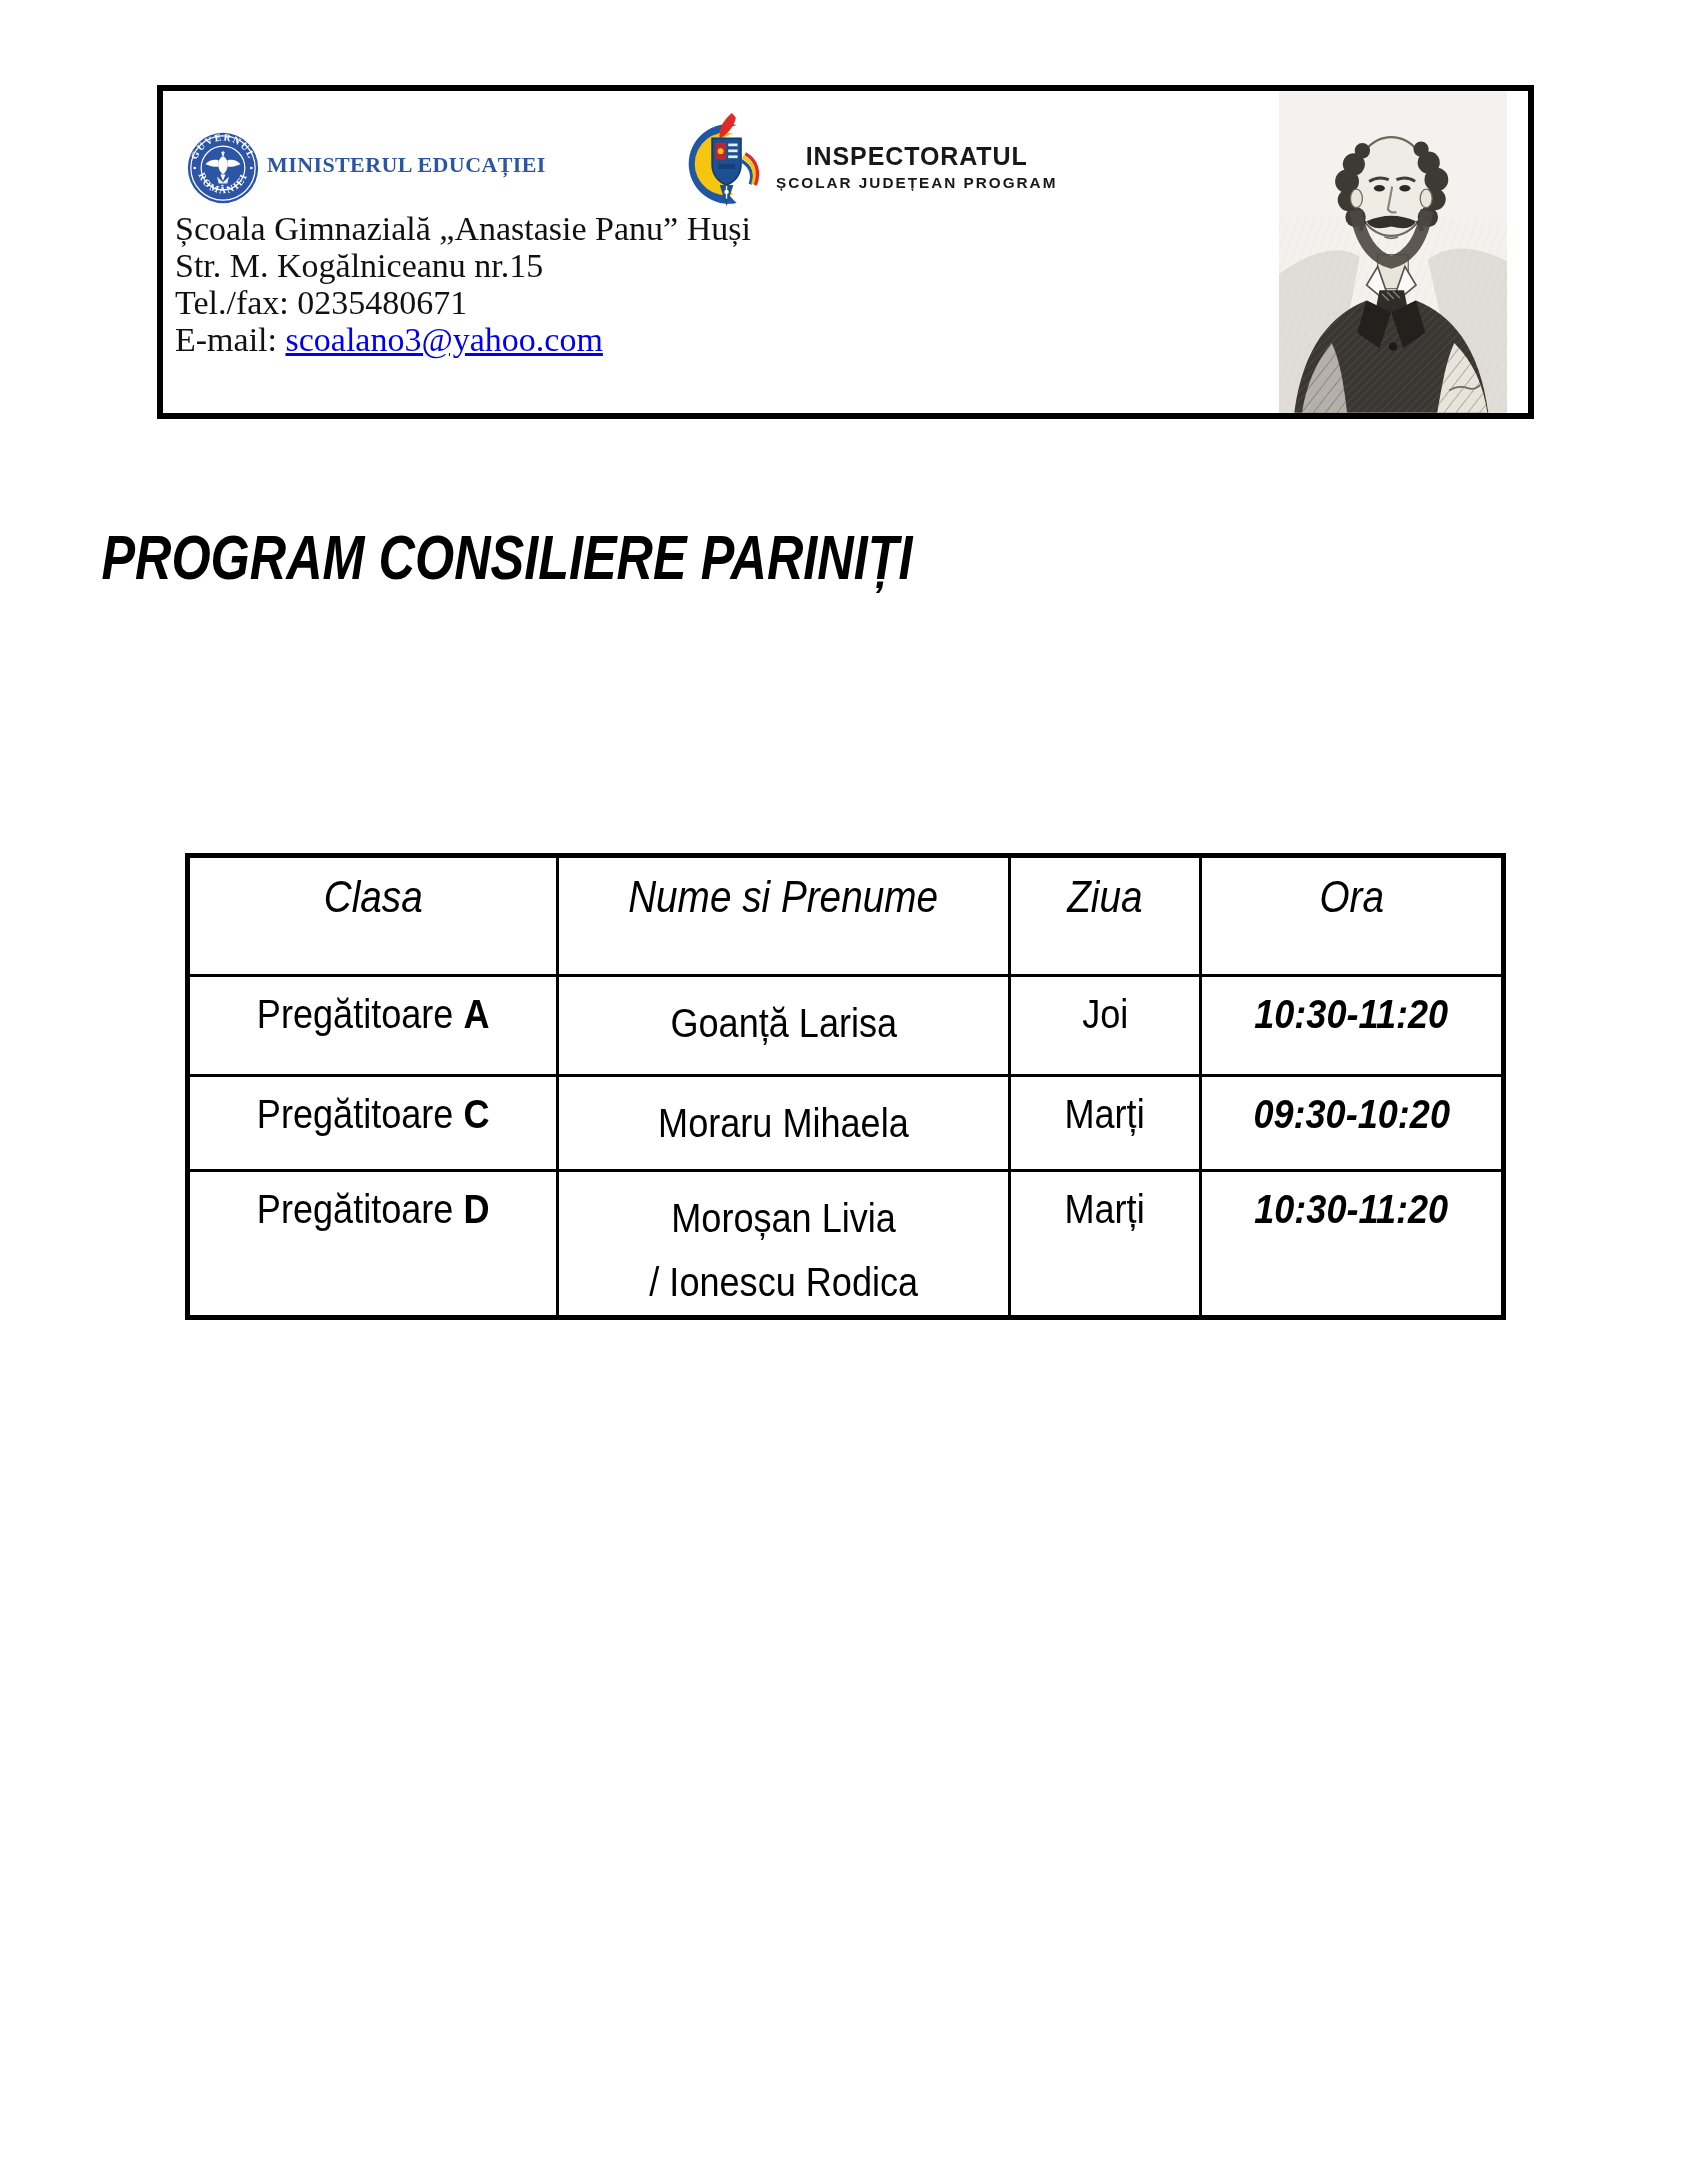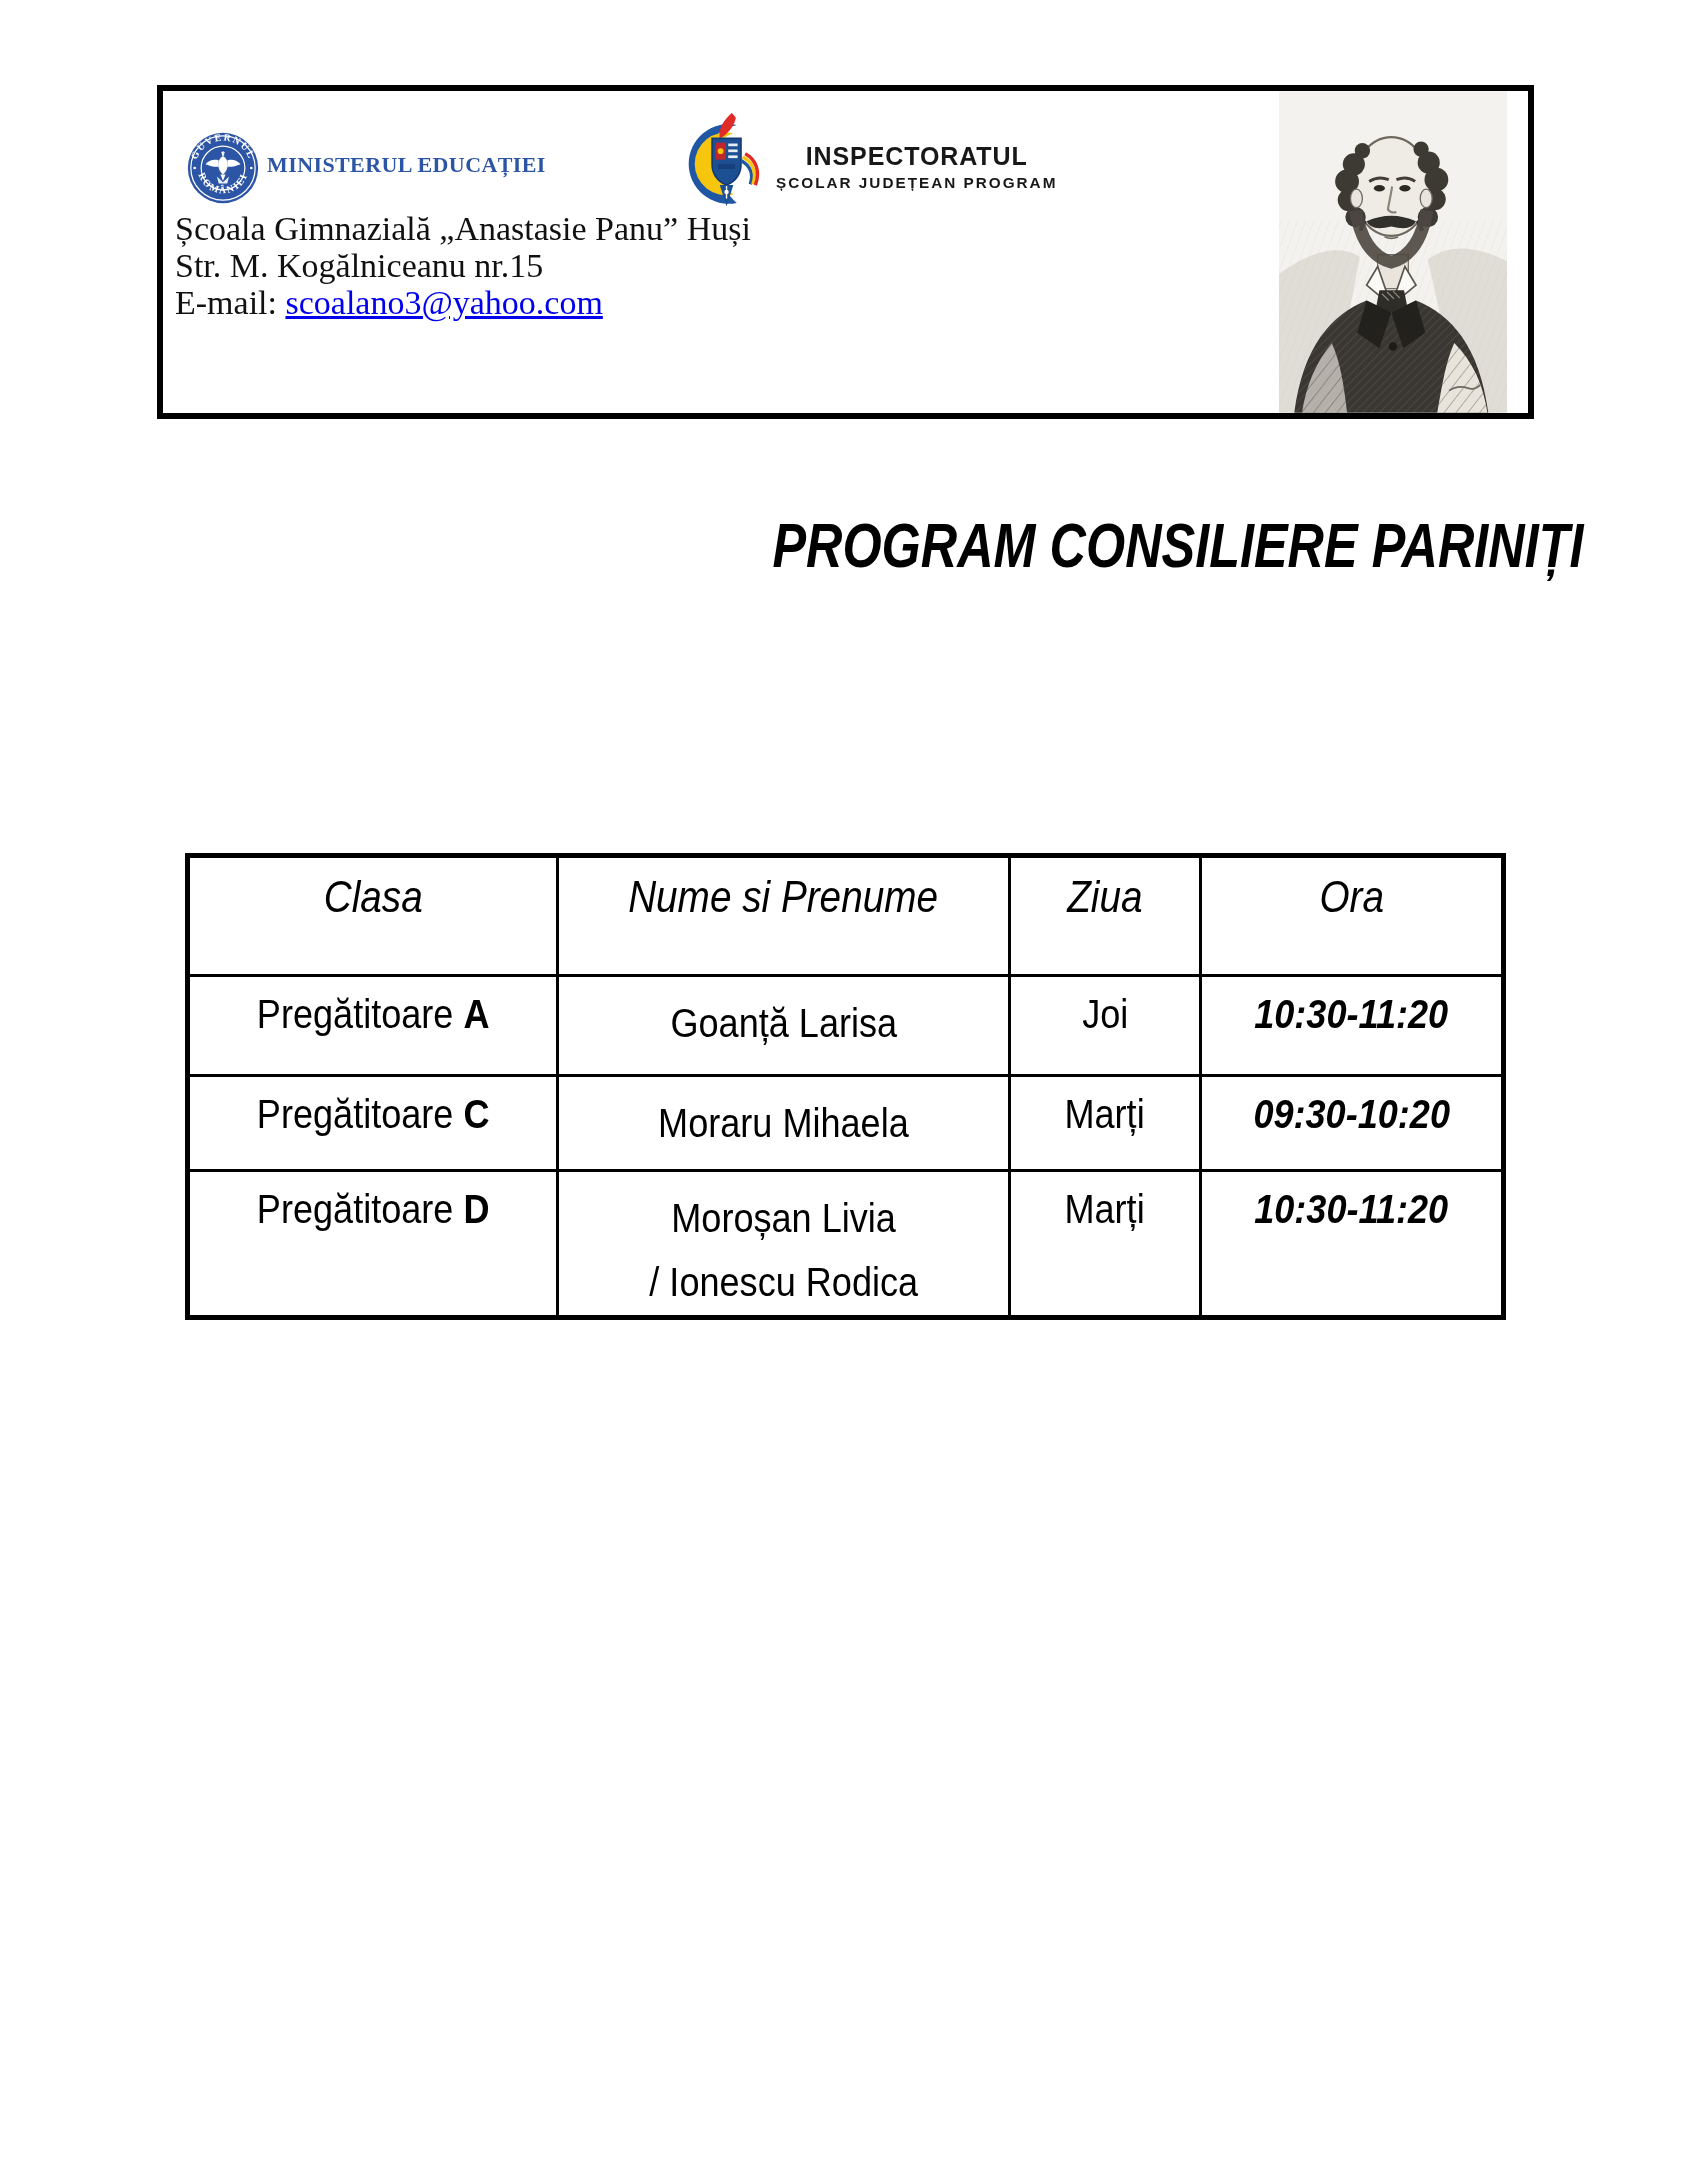--- a/index.html
+++ b/index.html
@@ -31,21 +31,21 @@
   .insp { position:absolute; left:521px; top:22px; display:flex; align-items:flex-start;text-align:center; }
   .insp-icon { width:80px; height:95px; }
   .insp-text { margin-left:12px; margin-top:29px; color:#181818; }
   .insp-line1 { font-size:25px; font-weight:bold; letter-spacing:0.9px; white-space:nowrap; }
   .insp-line2 { font-size:15.3px; font-weight:bold; letter-spacing:2px; margin-top:2.6px; white-space:nowrap; }
 
   .portrait { position:absolute; left:1116px; top:0; width:228px; height:322px; }
 
   
   .doc-title {
-    position:absolute; left:0; top:509px; width:100%; text-align:right;
+    position:absolute; left:0; top:521px; width:100%; text-align:left;
   }
   .doc-title > span {
     display:inline-block; font-size:63px; font-weight:bold; font-style:italic;
     transform:scaleX(0.8); white-space:nowrap; letter-spacing:0;
   }
 
   
   .sched-wrap { position:absolute; left:185px; top:853px; }
   table.sched { border-collapse:collapse; table-layout:fixed; width:1316px; border:5.1px solid #000; }
   table.sched th, table.sched td {
@@ -130,20 +130,21 @@
       </svg>
       <div class="insp-text">
         <div class="insp-line1">INSPECTORATUL</div>
         <div class="insp-line2">ȘCOLAR JUDEȚEAN PROGRAM</div>
       </div>
     </div>
 
     <div class="contact">
       <div>Școala Gimnazială „Anastasie Panu” Huși</div>
       <div>Str. M. Kogălniceanu nr.15</div>
+      <div>Tel./fax: 0235480671</div>
       <div><span>E-mail: </span><a href="#" class="email-link">scoalano3@yahoo.com</a></div>
     </div>
 
     <svg class="portrait" viewBox="0 0 268 378" aria-hidden="true">
       <defs>
         <pattern id="hatch" width="7" height="7" patternTransform="rotate(45)" patternUnits="userSpaceOnUse">
           <rect width="7" height="7" fill="none"></rect>
           <line x1="0" y1="0" x2="0" y2="7" stroke="#ffffff" stroke-width="1.1" opacity="0.16"></line>
         </pattern>
         <pattern id="stripe" width="11" height="11" patternTransform="rotate(38)" patternUnits="userSpaceOnUse">

